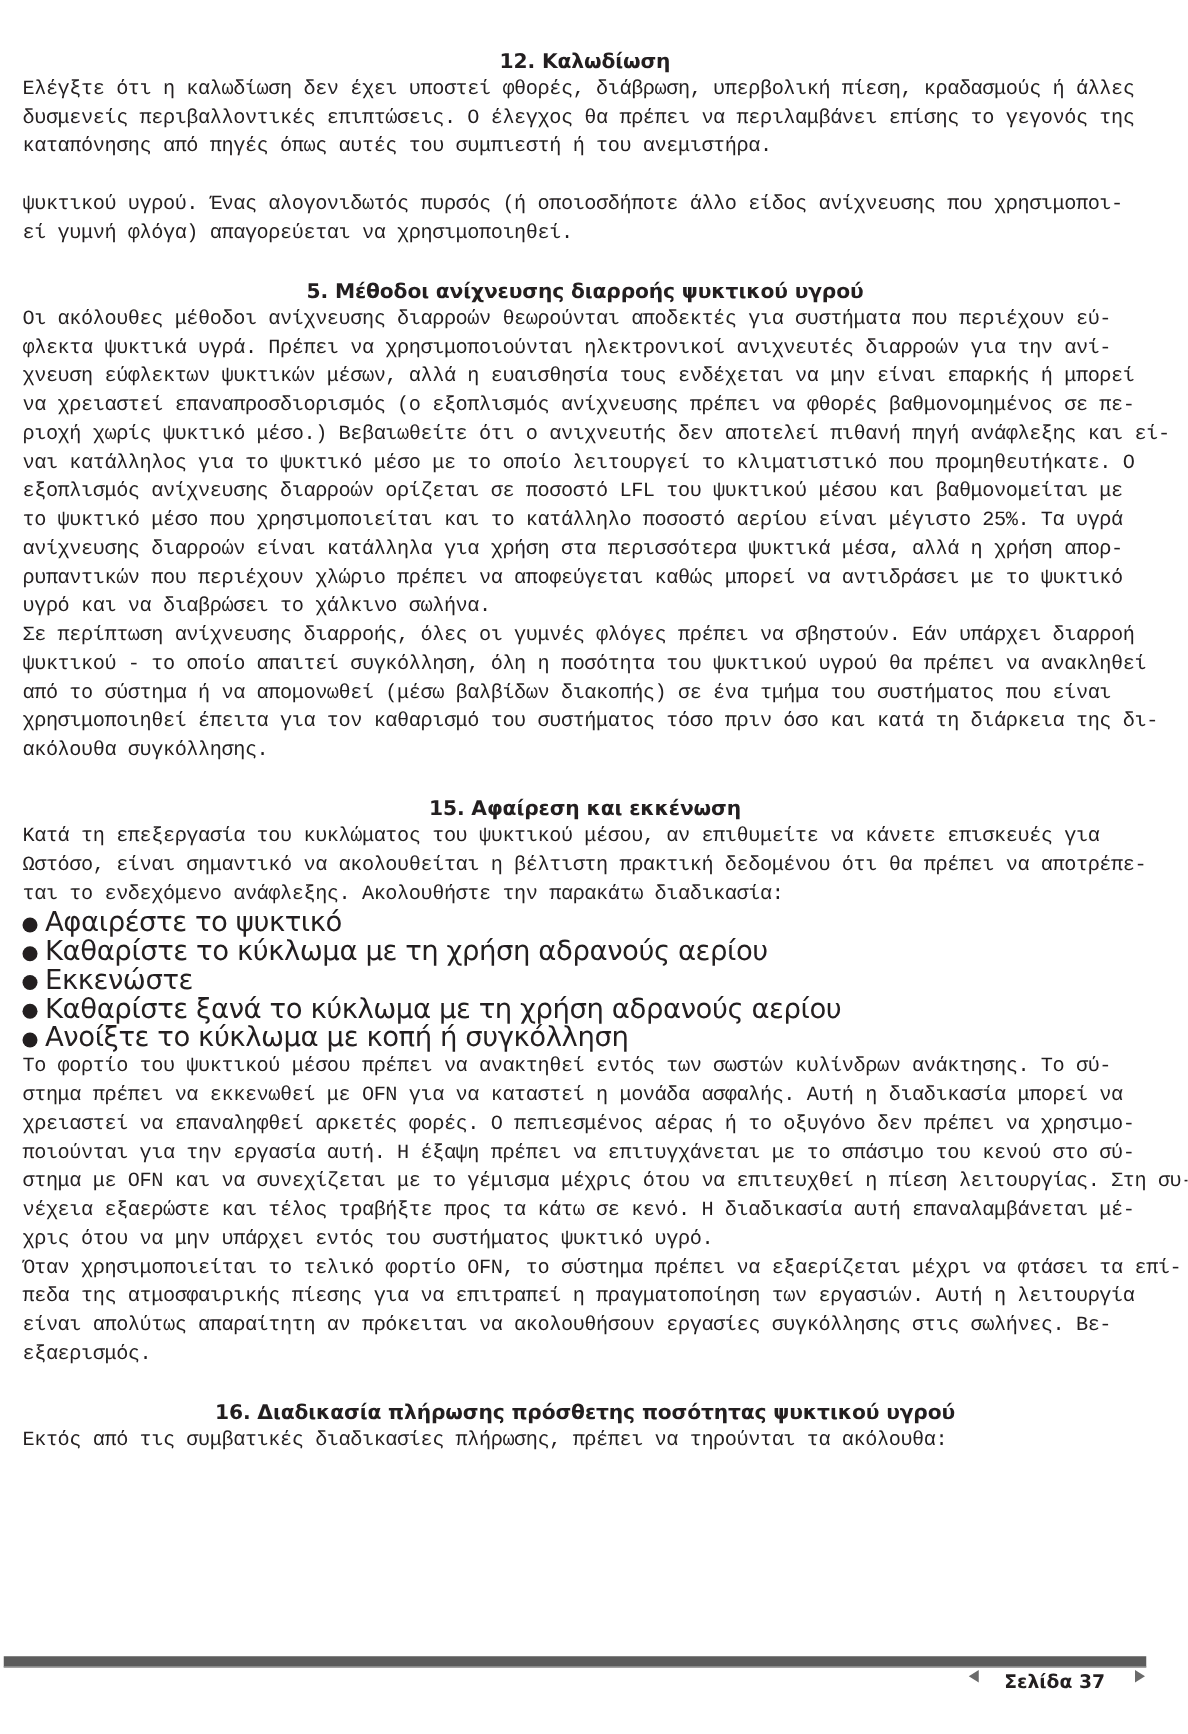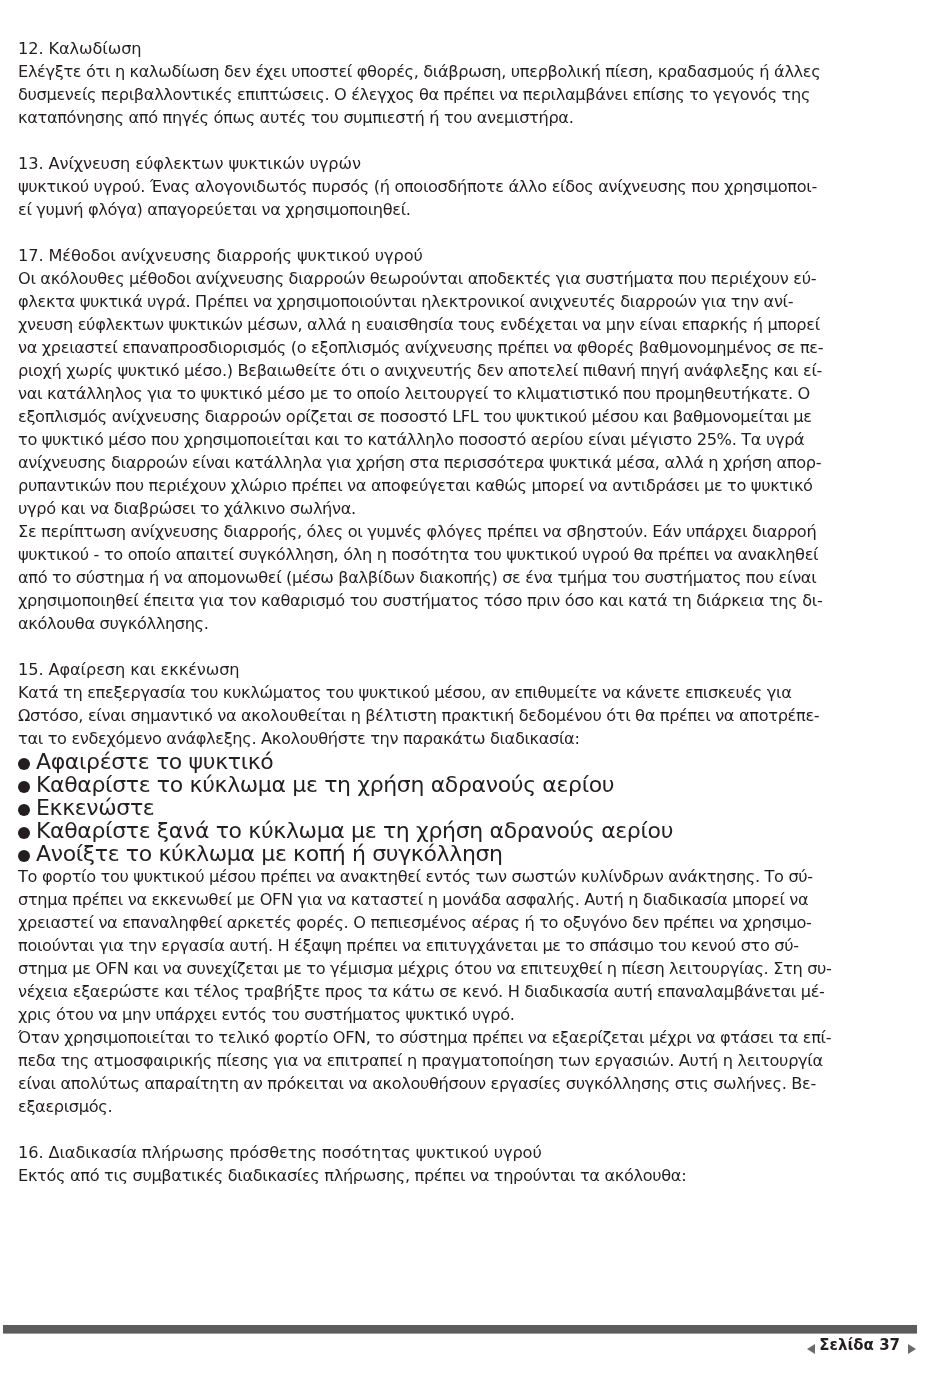--- a/index.html
+++ b/index.html
@@ -1,48 +1,47 @@
 <!DOCTYPE html>
 <html><head>
 <meta charset="utf-8">
 <style>
   html, body { margin: 0; padding: 0; background: #ffffff; }
   body { width: 950px; height: 1387px; position: relative; overflow: hidden;
          font-family: "DejaVu Sans", sans-serif; color: #231f20; }
   .content { position: absolute; left: 18px; top: 37px; width: 900px; }
   .section { margin-bottom: 23px; }
-  .heading { font-weight: normal; font-size: 16.2px; line-height: 23px; height: 23px; white-space: nowrap; letter-spacing: -0.1px; }
-  .line { font-size: 16.2px; line-height: 23px; height: 23px; white-space: nowrap; letter-spacing: -0.35px; }
+  .heading { font-weight: bold; font-size: 16.2px; line-height: 23px; height: 23px; white-space: nowrap; letter-spacing: -0.1px; text-align: center; }
+  .line { font-size: 16.2px; line-height: 23px; height: 23px; white-space: nowrap; letter-spacing: -0.35px; font-family: Liberation Mono, monospace; }
   .bullet { font-size: 22px; line-height: 23px; height: 23px; white-space: nowrap; letter-spacing: -0.35px; }
   .bullet .dot { display: inline-block; width: 12px; height: 12px; border-radius: 50%; background: #231f20; margin-right: 6px; vertical-align: -1px; }
   .footer-bar { position: absolute; left: 3px; top: 1325px; width: 914px; height: 8px; background: #5c5c5c; border-bottom: 1px solid #9a9a9a; }
-  .page-nav { position: absolute; right: 34px; top: 1336px; display: flex; align-items: flex-end; gap: 4px; font-weight: bold; font-size: 15px; color: #231f20; }
+  .page-nav { position: absolute; right: 34px; top: 1336px; display: flex; align-items: flex-start; gap: 20px; font-weight: bold; font-size: 15px; color: #231f20; }
   .arrow-left { width: 0; height: 0; border-top: 5px solid transparent; border-bottom: 5px solid transparent; border-right: 8px solid #6a6a6a; cursor: pointer; }
   .arrow-right { width: 0; height: 0; border-top: 5px solid transparent; border-bottom: 5px solid transparent; border-left: 8px solid #6a6a6a; cursor: pointer; margin-left: 4px; }
 </style>
 </head>
 <body>
 
 <div class="content">
 
   <div class="section">
     <div class="heading">12. Καλωδίωση</div>
     <div class="line">Ελέγξτε ότι η καλωδίωση δεν έχει υποστεί φθορές, διάβρωση, υπερβολική πίεση, κραδασμούς ή άλλες</div>
     <div class="line">δυσμενείς περιβαλλοντικές επιπτώσεις. Ο έλεγχος θα πρέπει να περιλαμβάνει επίσης το γεγονός της</div>
     <div class="line">καταπόνησης από πηγές όπως αυτές του συμπιεστή ή του ανεμιστήρα.</div>
   </div>
 
   <div class="section">
-    <div class="heading">13. Ανίχνευση εύφλεκτων ψυκτικών υγρών</div>
     <div class="line">ψυκτικού υγρού. Ένας αλογονιδωτός πυρσός (ή οποιοσδήποτε άλλο είδος ανίχνευσης που χρησιμοποι-</div>
     <div class="line">εί γυμνή φλόγα) απαγορεύεται να χρησιμοποιηθεί.</div>
   </div>
 
   <div class="section">
-    <div class="heading">17. Μέθοδοι ανίχνευσης διαρροής ψυκτικού υγρού</div>
+    <div class="heading">5. Μέθοδοι ανίχνευσης διαρροής ψυκτικού υγρού</div>
     <div class="line">Οι ακόλουθες μέθοδοι ανίχνευσης διαρροών θεωρούνται αποδεκτές για συστήματα που περιέχουν εύ-</div>
     <div class="line">φλεκτα ψυκτικά υγρά. Πρέπει να χρησιμοποιούνται ηλεκτρονικοί ανιχνευτές διαρροών για την ανί-</div>
     <div class="line">χνευση εύφλεκτων ψυκτικών μέσων, αλλά η ευαισθησία τους ενδέχεται να μην είναι επαρκής ή μπορεί</div>
     <div class="line">να χρειαστεί επαναπροσδιορισμός (ο εξοπλισμός ανίχνευσης πρέπει να φθορές βαθμονομημένος σε πε-</div>
     <div class="line">ριοχή χωρίς ψυκτικό μέσο.) Βεβαιωθείτε ότι ο ανιχνευτής δεν αποτελεί πιθανή πηγή ανάφλεξης και εί-</div>
     <div class="line">ναι κατάλληλος για το ψυκτικό μέσο με το οποίο λειτουργεί το κλιματιστικό που προμηθευτήκατε. Ο</div>
     <div class="line">εξοπλισμός ανίχνευσης διαρροών ορίζεται σε ποσοστό LFL του ψυκτικού μέσου και βαθμονομείται με</div>
     <div class="line">το ψυκτικό μέσο που χρησιμοποιείται και το κατάλληλο ποσοστό αερίου είναι μέγιστο 25%. Τα υγρά</div>
     <div class="line">ανίχνευσης διαρροών είναι κατάλληλα για χρήση στα περισσότερα ψυκτικά μέσα, αλλά η χρήση απορ-</div>
     <div class="line">ρυπαντικών που περιέχουν χλώριο πρέπει να αποφεύγεται καθώς μπορεί να αντιδράσει με το ψυκτικό</div>

